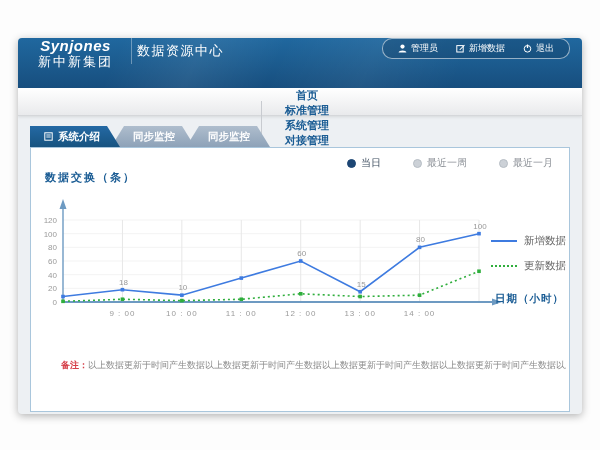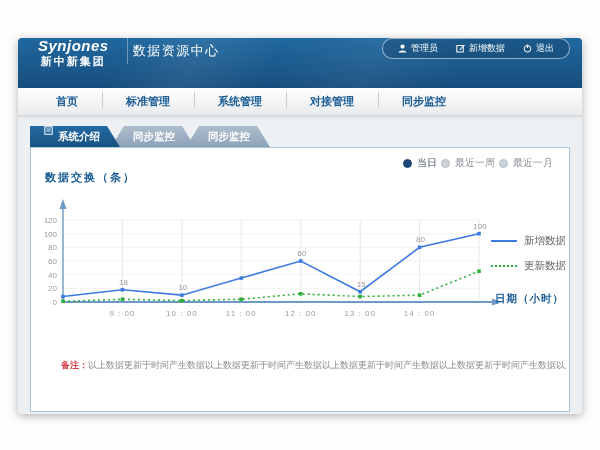--- a/index.html
+++ b/index.html
@@ -9,48 +9,48 @@
         background:#edf0f3;box-shadow:0 2px 9px rgba(0,0,0,.30);overflow:hidden;}
 
   
   .hdr{position:relative;height:50px;background:linear-gradient(180deg,#20689f,#174e7e);
        display:flex;align-items:flex-start;padding:0 12px;}
   .hdr::after{content:"";position:absolute;inset:0;pointer-events:none;
        background:linear-gradient(115deg,transparent 18%,rgba(255,255,255,.07) 32%,transparent 46%,
                   rgba(255,255,255,.05) 62%,transparent 78%);}
   .logo{color:#fff;text-align:center;line-height:1.1;padding:0 8px;z-index:1;}
   .logo-en{font-size:15px;font-weight:bold;font-style:italic;letter-spacing:.5px;}
-  .logo-cn{font-size:11px;font-weight:bold;letter-spacing:2px;}
+  .logo-cn{font-size:13px;font-weight:normal;letter-spacing:2px;}
   .hdr-title{color:#fff;font-size:13px;letter-spacing:1.5px;margin-left:10px;padding-left:5px;
        border-left:1px solid rgba(255,255,255,.35);height:26px;display:flex;align-items:center;z-index:1;}
   .user-pill{margin-left:auto;display:flex;align-items:center;border:1px solid rgba(255,255,255,.55);
        background:rgba(8,36,64,.22);border-radius:10px;padding:2px 6px;z-index:1;}
   .user-item{display:flex;align-items:center;gap:4px;color:#fff;font-size:9px;padding:1px 9px;cursor:pointer;}
   .user-item svg{display:block;}
 
   
   .nav{height:27px;background:linear-gradient(180deg,#ffffff,#e9eaec);border-bottom:1px solid #d5d7da;
-       box-shadow:0 1px 3px rgba(0,0,0,.10);display:flex;align-items:center;padding-left:14px;}
+       box-shadow:0 1px 3px rgba(0,0,0,.10);display:flex;align-items:center;padding-left:14px;flex-direction:column;}
   .nav-item{color:#1a5c94;font-weight:bold;font-size:11px;padding:0 24px;position:relative;cursor:pointer;}
   .nav-item + .nav-item::before{content:"";position:absolute;left:0;top:-2px;height:16px;width:1px;background:#c8cbd0;}
 
   
   .content{position:relative;padding:10px 12px 0;}
   .tabs{display:flex;height:21px;position:relative;z-index:2;}
   .tab{position:relative;color:#fff;font-size:10.5px;font-weight:bold;line-height:21px;
-       padding:0 20px 0 14px;margin-right:-9px;display:flex;align-items:flex-start;gap:5px;cursor:pointer;
+       padding:0 20px 0 14px;margin-right:-9px;display:flex;align-items:center;gap:5px;cursor:pointer;
        clip-path:polygon(0 0,calc(100% - 13px) 0,100% 100%,0 100%);}
   .tab.alt{clip-path:polygon(13px 0,calc(100% - 13px) 0,100% 100%,0 100%);padding-left:22px;}
   .tab.active{background:linear-gradient(180deg,#2469a4,#175380);z-index:3;}
   .tab.inactive{background:linear-gradient(180deg,#aebdcd,#8ea2b8);z-index:2;}
   .tab svg{display:block;}
 
   
   .panel{position:relative;background:#fff;border:1px solid #a9c6dc;height:263px;}
-  .radio-row{position:absolute;top:8px;right:16px;display:flex;gap:4px;align-items:center;}
+  .radio-row{position:absolute;top:8px;right:16px;display:flex;gap:32px;align-items:center;}
   .radio{display:flex;align-items:center;gap:5px;font-size:10px;color:#8d9298;cursor:pointer;}
   .radio .dot{width:9px;height:9px;border-radius:50%;background:#ccd1d7;border:1px solid #b7bec5;box-sizing:border-box;}
   .radio.selected{color:#3a4a5c;}
   .radio.selected .dot{background:#1d4674;border-color:#1d4674;}
   .ylabel{position:absolute;top:22px;left:14px;color:#1a5c94;font-weight:bold;font-size:11px;letter-spacing:2px;}
   #chart-svg{position:absolute;top:44px;left:8px;}
   .tick{font-size:8px;fill:#9a9a9a;font-family:"Liberation Sans",sans-serif;}
   .xtick{letter-spacing:1px;}
   .ptlabel{font-size:8px;fill:#999;font-family:"Liberation Sans",sans-serif;}
   .xlabel{position:absolute;top:144px;left:464px;color:#1a5c94;font-weight:bold;font-size:10.5px;letter-spacing:1px;}

